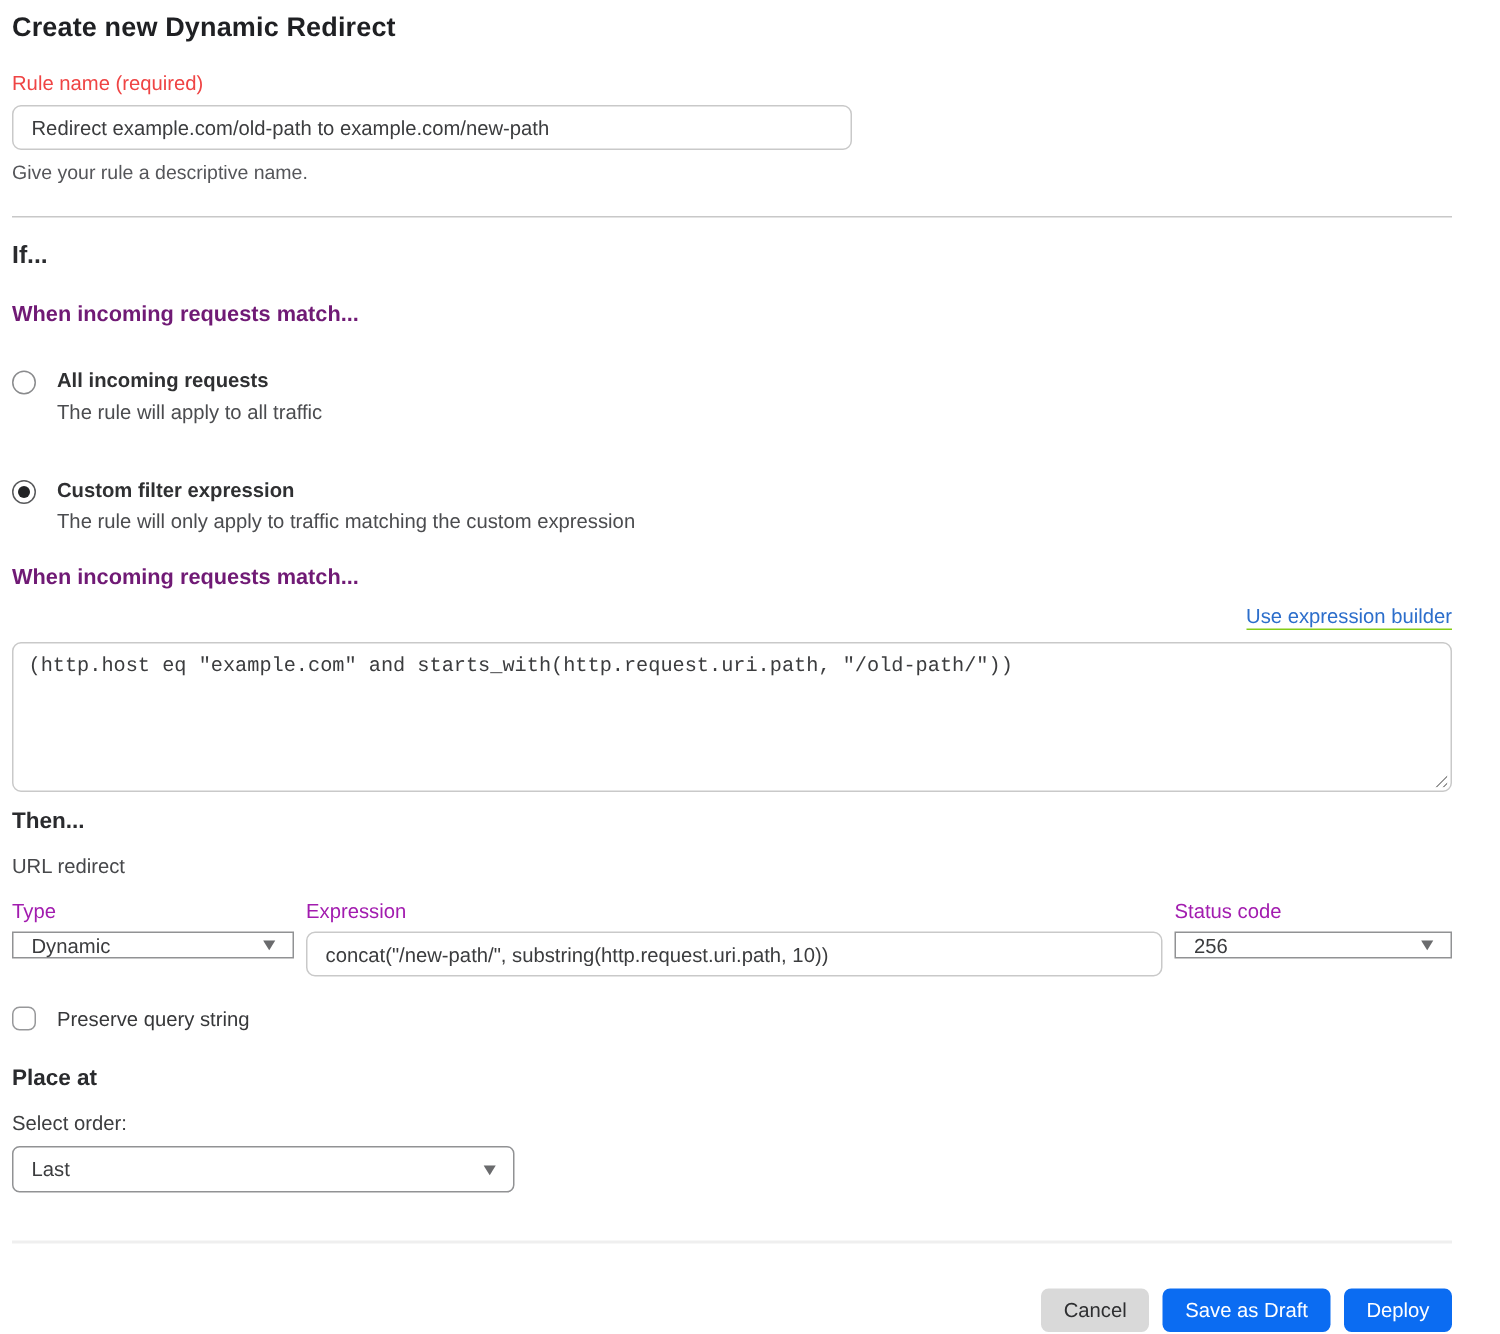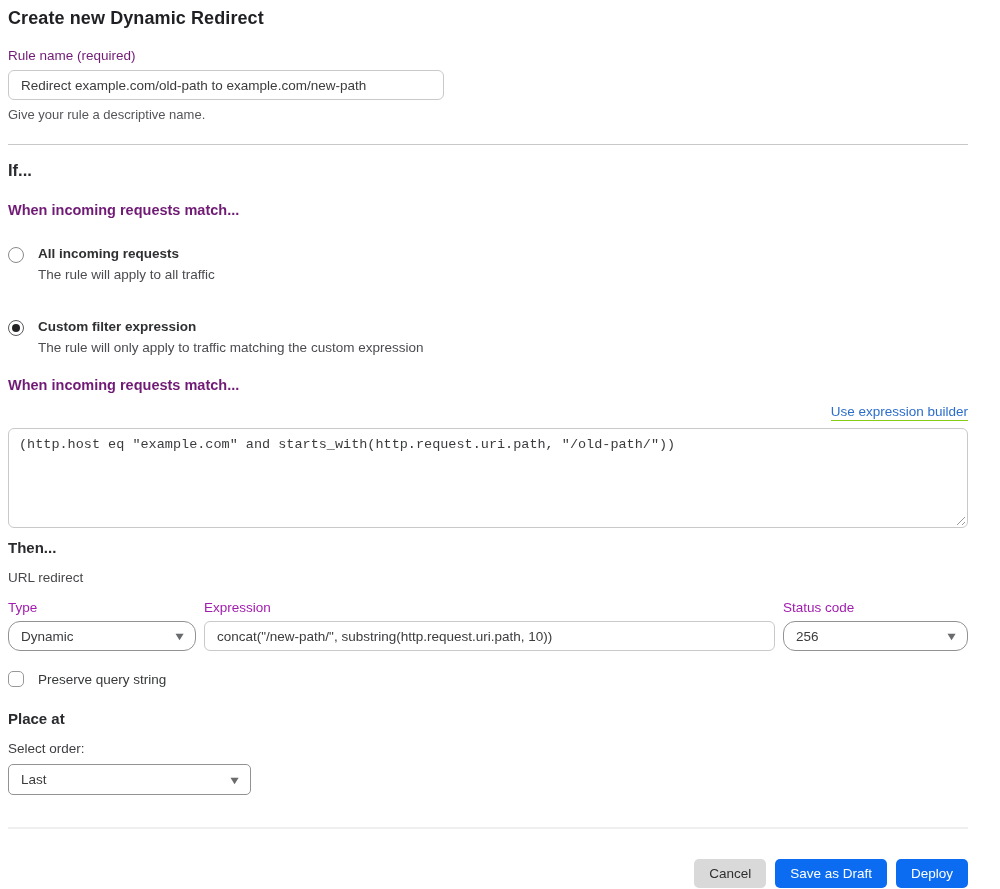--- a/index.html
+++ b/index.html
@@ -10,25 +10,25 @@
     color: #313131;
   }
   .container { width: 960px; margin-left: 8px; }
 
   .page-title {
     margin-top: 8px;
     font-size: 18px; font-weight: 700; color: #1f2023;
     letter-spacing: 0.1px;
   }
 
-  .field-label { margin-top: 19px; font-size: 13.5px; color: #701a75; }
+  .field-label { margin-top: 19px; font-size: 13.5px; color: #ef4444; }
 
   .text-input {
     display: block; margin-top: 7px;
-    height: 30px; width: 436px;
+    height: 30px; width: 560px;
     border: 1px solid #c9c9c9; border-radius: 6px;
     padding: 0 12px; font-size: 13.5px; color: #3b3c3e;
     font-family: "Liberation Sans", sans-serif;
     background: #fff; outline: none;
   }
   .help-text { margin-top: 7px; font-size: 13px; color: #55565a; }
 
   .divider { border: none; border-top: 1px solid #c8c8c8; margin-top: 22px; }
   .divider-bottom { border: none; border-top: 2px solid #efefef; margin-top: 32px; }
 
@@ -72,21 +72,21 @@
 
   .then-heading { margin-top: 11px; font-size: 15px; font-weight: 700; color: #2a2b2e; }
   .action-label { margin-top: 14px; font-size: 13.5px; color: #47484b; }
 
   .then-grid {
     margin-top: 15px;
     display: grid; grid-template-columns: 188px 1fr 185px; column-gap: 8px;
   }
   .grid-label { font-size: 13.5px; color: #a21caf; margin-bottom: 6px; }
   .select-box {
-    height: 30px; border: 1px solid #919294; border-radius: 12px;
+    height: 18px; border: 1px solid #919294; border-radius: 0;
     background: #fff; display: flex; align-items: center;
     padding: 0 10px 0 12px; font-size: 13.5px; color: #3b3c3e;
     cursor: pointer;
   }
   .select-box .select-value { flex: 1 1 auto; }
   .caret { flex: 0 0 auto; font-size: 11px; color: #6a6b6d; transform: scaleX(1.25); }
   .grid-input {
     height: 30px; width: 100%;
     border: 1px solid #c9c9c9; border-radius: 6px;
     padding: 0 12px; font-size: 13.5px; color: #3b3c3e;
@@ -95,21 +95,21 @@
 
   .checkbox-row { display: flex; align-items: center; margin-top: 20px; }
   .checkbox {
     width: 16px; height: 16px; border: 1px solid #97989a; border-radius: 5px;
     background: #fff; flex: 0 0 auto; cursor: pointer;
   }
   .checkbox-label { margin-left: 14px; font-size: 13.5px; color: #37383a; }
 
   .place-heading { margin-top: 23px; font-size: 15px; font-weight: 700; color: #2a2b2e; }
   .order-label { margin-top: 14px; font-size: 13.5px; color: #3d3e40; }
-  .order-select { margin-top: 8px; width: 243px; height: 31px; border-radius: 5px; }
+  .order-select { margin-top: 8px; width: 335px; height: 31px; border-radius: 5px; }
 
   .footer-actions {
     margin-top: 30px; display: flex; justify-content: flex-end; gap: 9px;
   }
   .btn {
     height: 29px; border: none; border-radius: 5px;
     font-family: "Liberation Sans", sans-serif;
     font-size: 13.5px; padding: 0 15px; cursor: pointer;
   }
   .btn-secondary { background: #d9d9d9; color: #2e2f31; }

